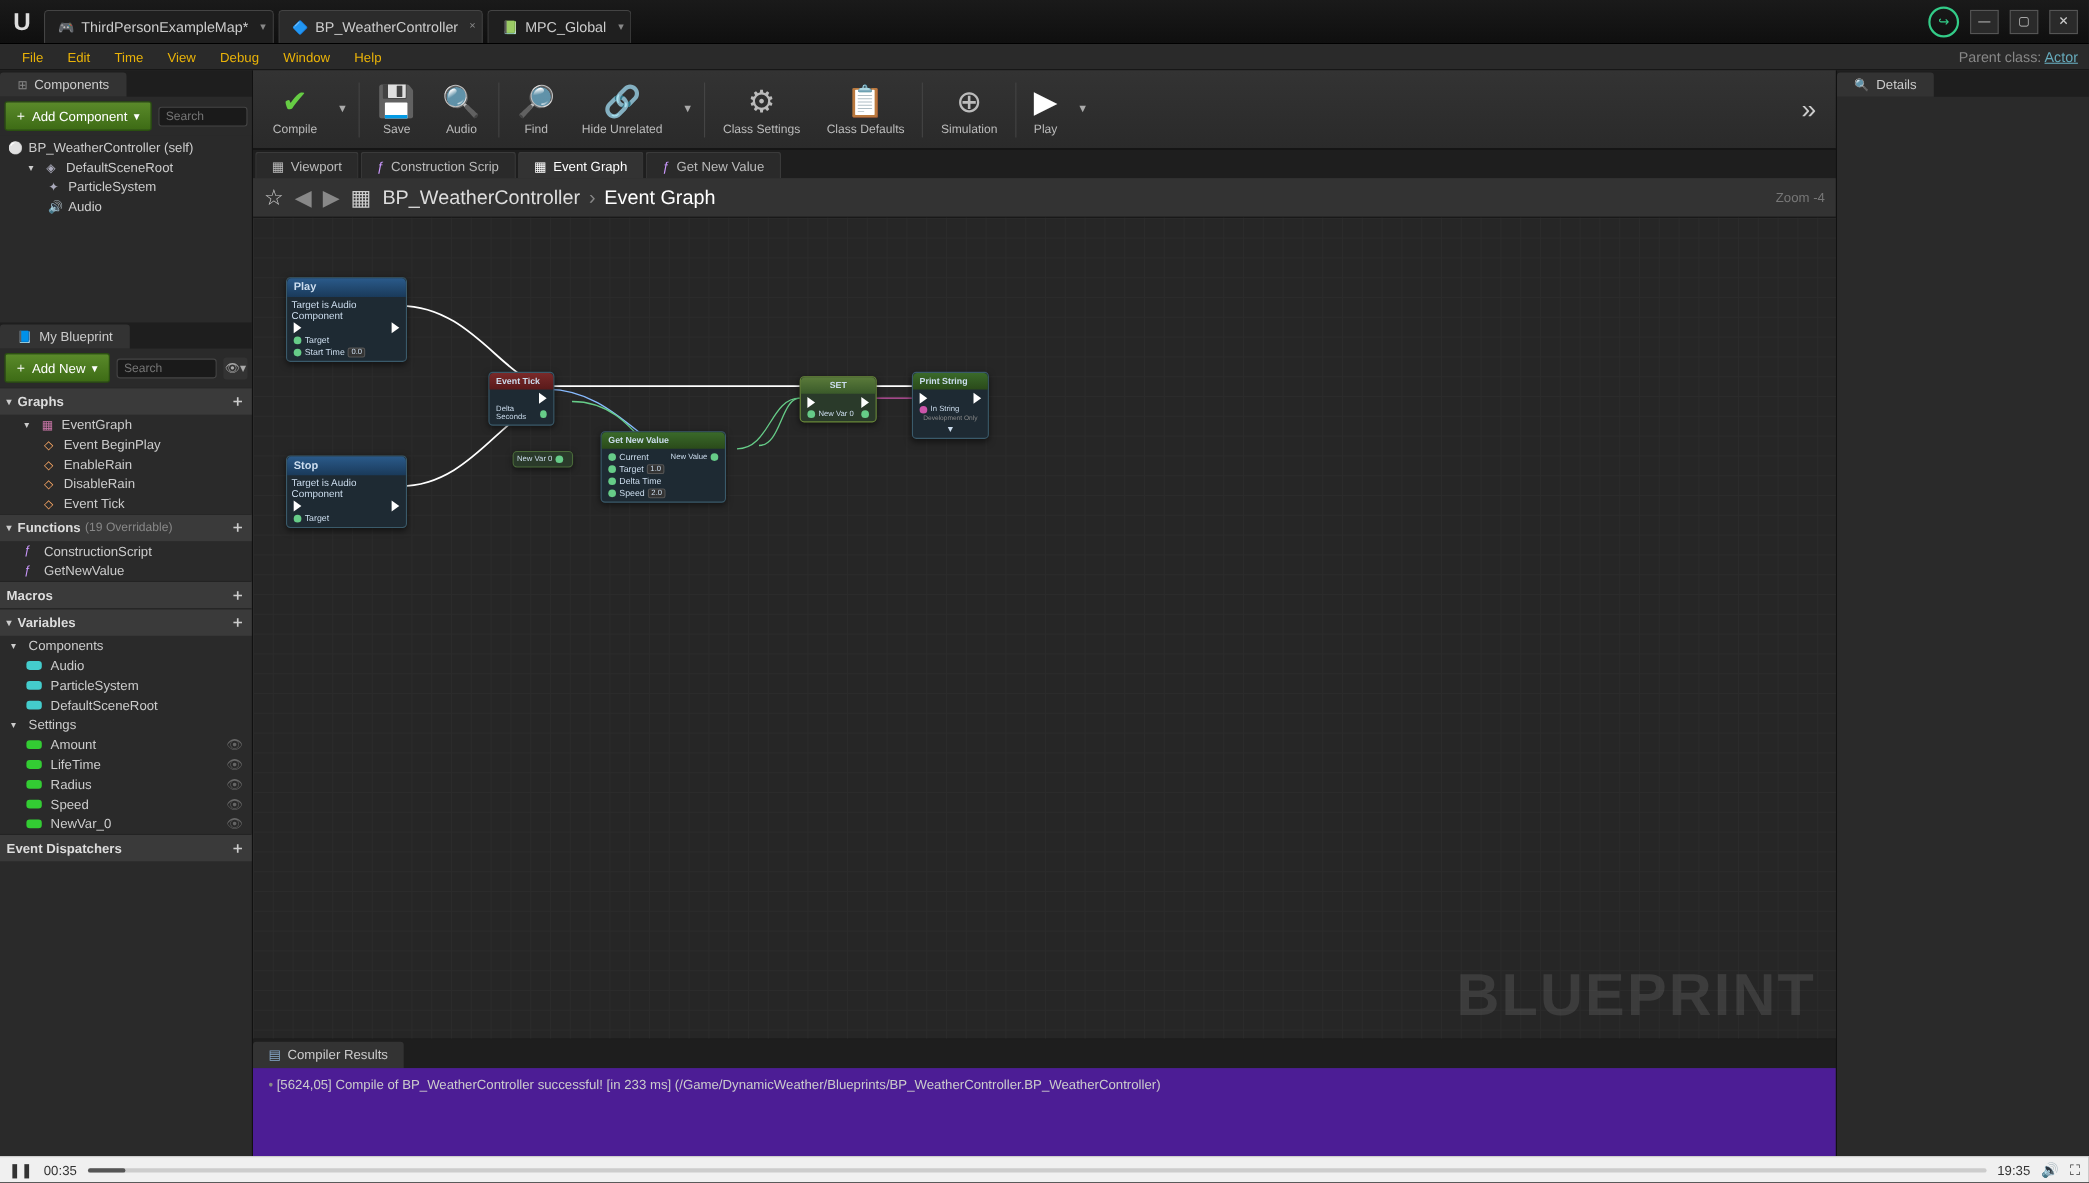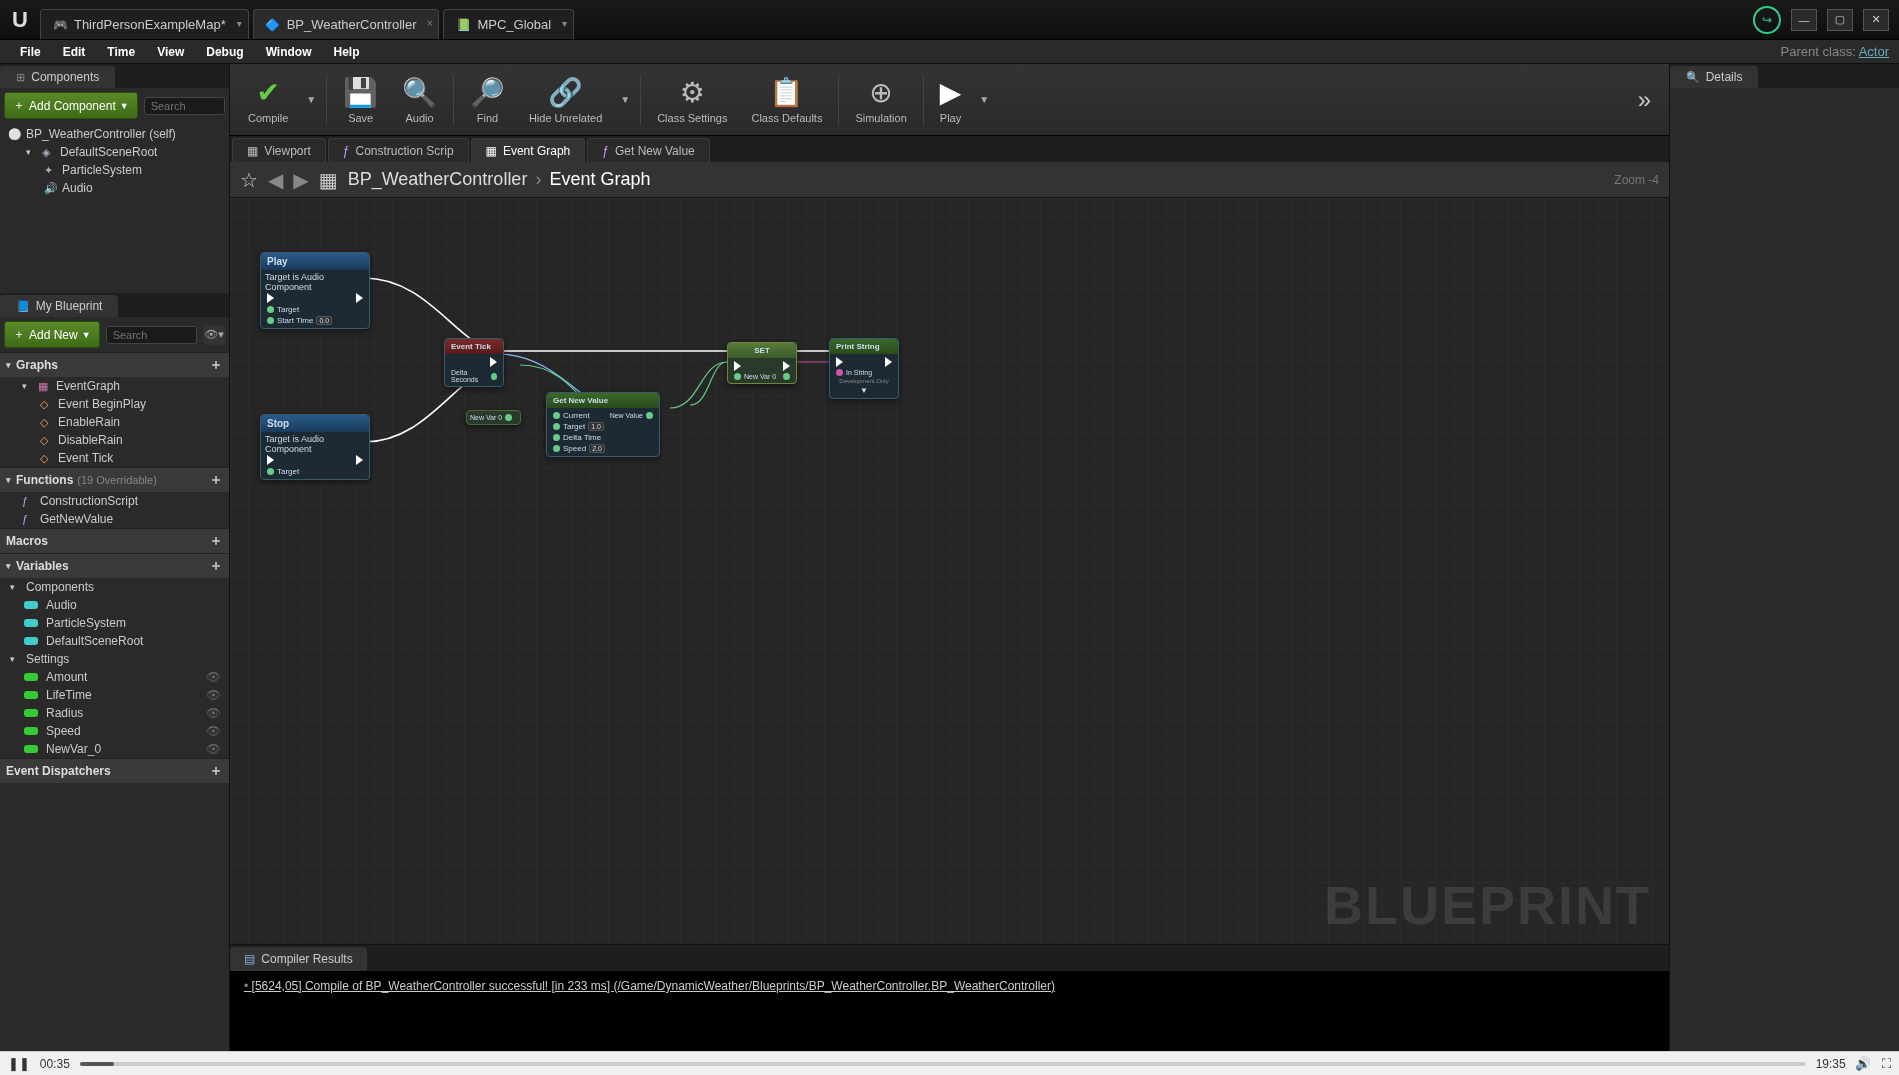--- a/index.html
+++ b/index.html
@@ -12,21 +12,21 @@
 .title-tab { height: 30px; padding: 0 22px 0 12px; display: flex; align-items: center; gap: 6px; background: #2b2b2b; border-radius: 4px 4px 0 0; margin-right: 4px; color: #ccc; font-size: 13px; border: 1px solid #444; border-bottom: none; position: relative; }
 .title-tab.dim { background: #1f1f1f; }
 .title-tab .tab-close { position: absolute; right: 6px; top: 8px; font-size: 10px; color: #888; }
 .title-tab .tab-icn { font-size: 12px; }
 .titlebar-right { margin-left: auto; display: flex; align-items: center; gap: 10px; padding-right: 10px; }
 .win-btn { width: 26px; height: 22px; background: #2a2a2a; border: 1px solid #555; display: flex; align-items: center; justify-content: center; font-size: 11px; color: #ccc; cursor: pointer; }
 .status-circle { width: 28px; height: 28px; border: 2px solid #3c8; border-radius: 50%; display: flex; align-items: center; justify-content: center; }
 
 
 .menubar { height: 24px; background: #2a2a2a; display: flex; align-items: center; padding: 0 10px; gap: 2px; border-bottom: 1px solid #111; }
-.menu-item { padding: 3px 10px; color: #ffffff; cursor: pointer; font-weight: bold; }
+.menu-item { padding: 3px 10px; color: #eab308; cursor: pointer; }
 .parent-class { margin-left: auto; color: #888; font-size: 13px; }
 .parent-class .plink { color: #6ab; text-decoration: underline; cursor: pointer; margin-top: 20px; }
 
 
 .main { display: flex; height: calc(100% - 64px - 24px); }
 .left-col { width: 230px; background: #2a2a2a; border-right: 1px solid #111; display: flex; flex-direction: column; }
 .center-col { flex: 1; display: flex; flex-direction: column; background: #2a2a2a; }
 .right-col { width: 230px; background: #2a2a2a; border-left: 1px solid #111; }
 
 
@@ -101,21 +101,21 @@
 .node.green .nhead { background: linear-gradient(#3a6a2a, #2a4a1a); }
 .minipill { background: #333; border: 1px solid #555; padding: 0 2px; font-size: 7px; border-radius: 2px; }
 
 
 svg.wires { position: absolute; inset: 0; width: 100%; height: 100%; pointer-events: none; }
 
 
 .compiler-panel { background: #2a2a2a; border-top: 1px solid #111; }
 .cp-tab-row { height: 26px; background: #1e1e1e; display: flex; align-items: flex-end; }
 .cp-tab { height: 24px; padding: 0 14px; background: #333; display: flex; align-items: center; gap: 6px; border-radius: 3px 3px 0 0; font-size: 12px; }
-.cp-body { padding: 8px 14px; background: #000000; min-height: 80px; font-size: 12px; color: #ccc; text-decoration: underline; }
+.cp-body { padding: 8px 14px; background: #4c1d95; min-height: 80px; font-size: 12px; color: #ccc; }
 .cp-footer { text-align: right; padding: 4px 14px; color: #ccc; font-size: 12px; }
 .cp-footer span { cursor: pointer; }
 
 
 .videobar { position: absolute; bottom: 0; left: 0; right: 0; height: 24px; background: #f0f0f0; display: flex; align-items: center; padding: 0 8px; gap: 10px; color: #333; font-size: 12px; border-top: 1px solid #ccc; }
 .videobar .track { flex: 1; height: 4px; background: #ccc; position: relative; border-radius: 2px; }
 .videobar .track .prog { position: absolute; left: 0; top: 0; bottom: 0; width: 2%; background: #555; border-radius: 2px; }
 .vb-btn { cursor: pointer; font-size: 13px; }
 
 

